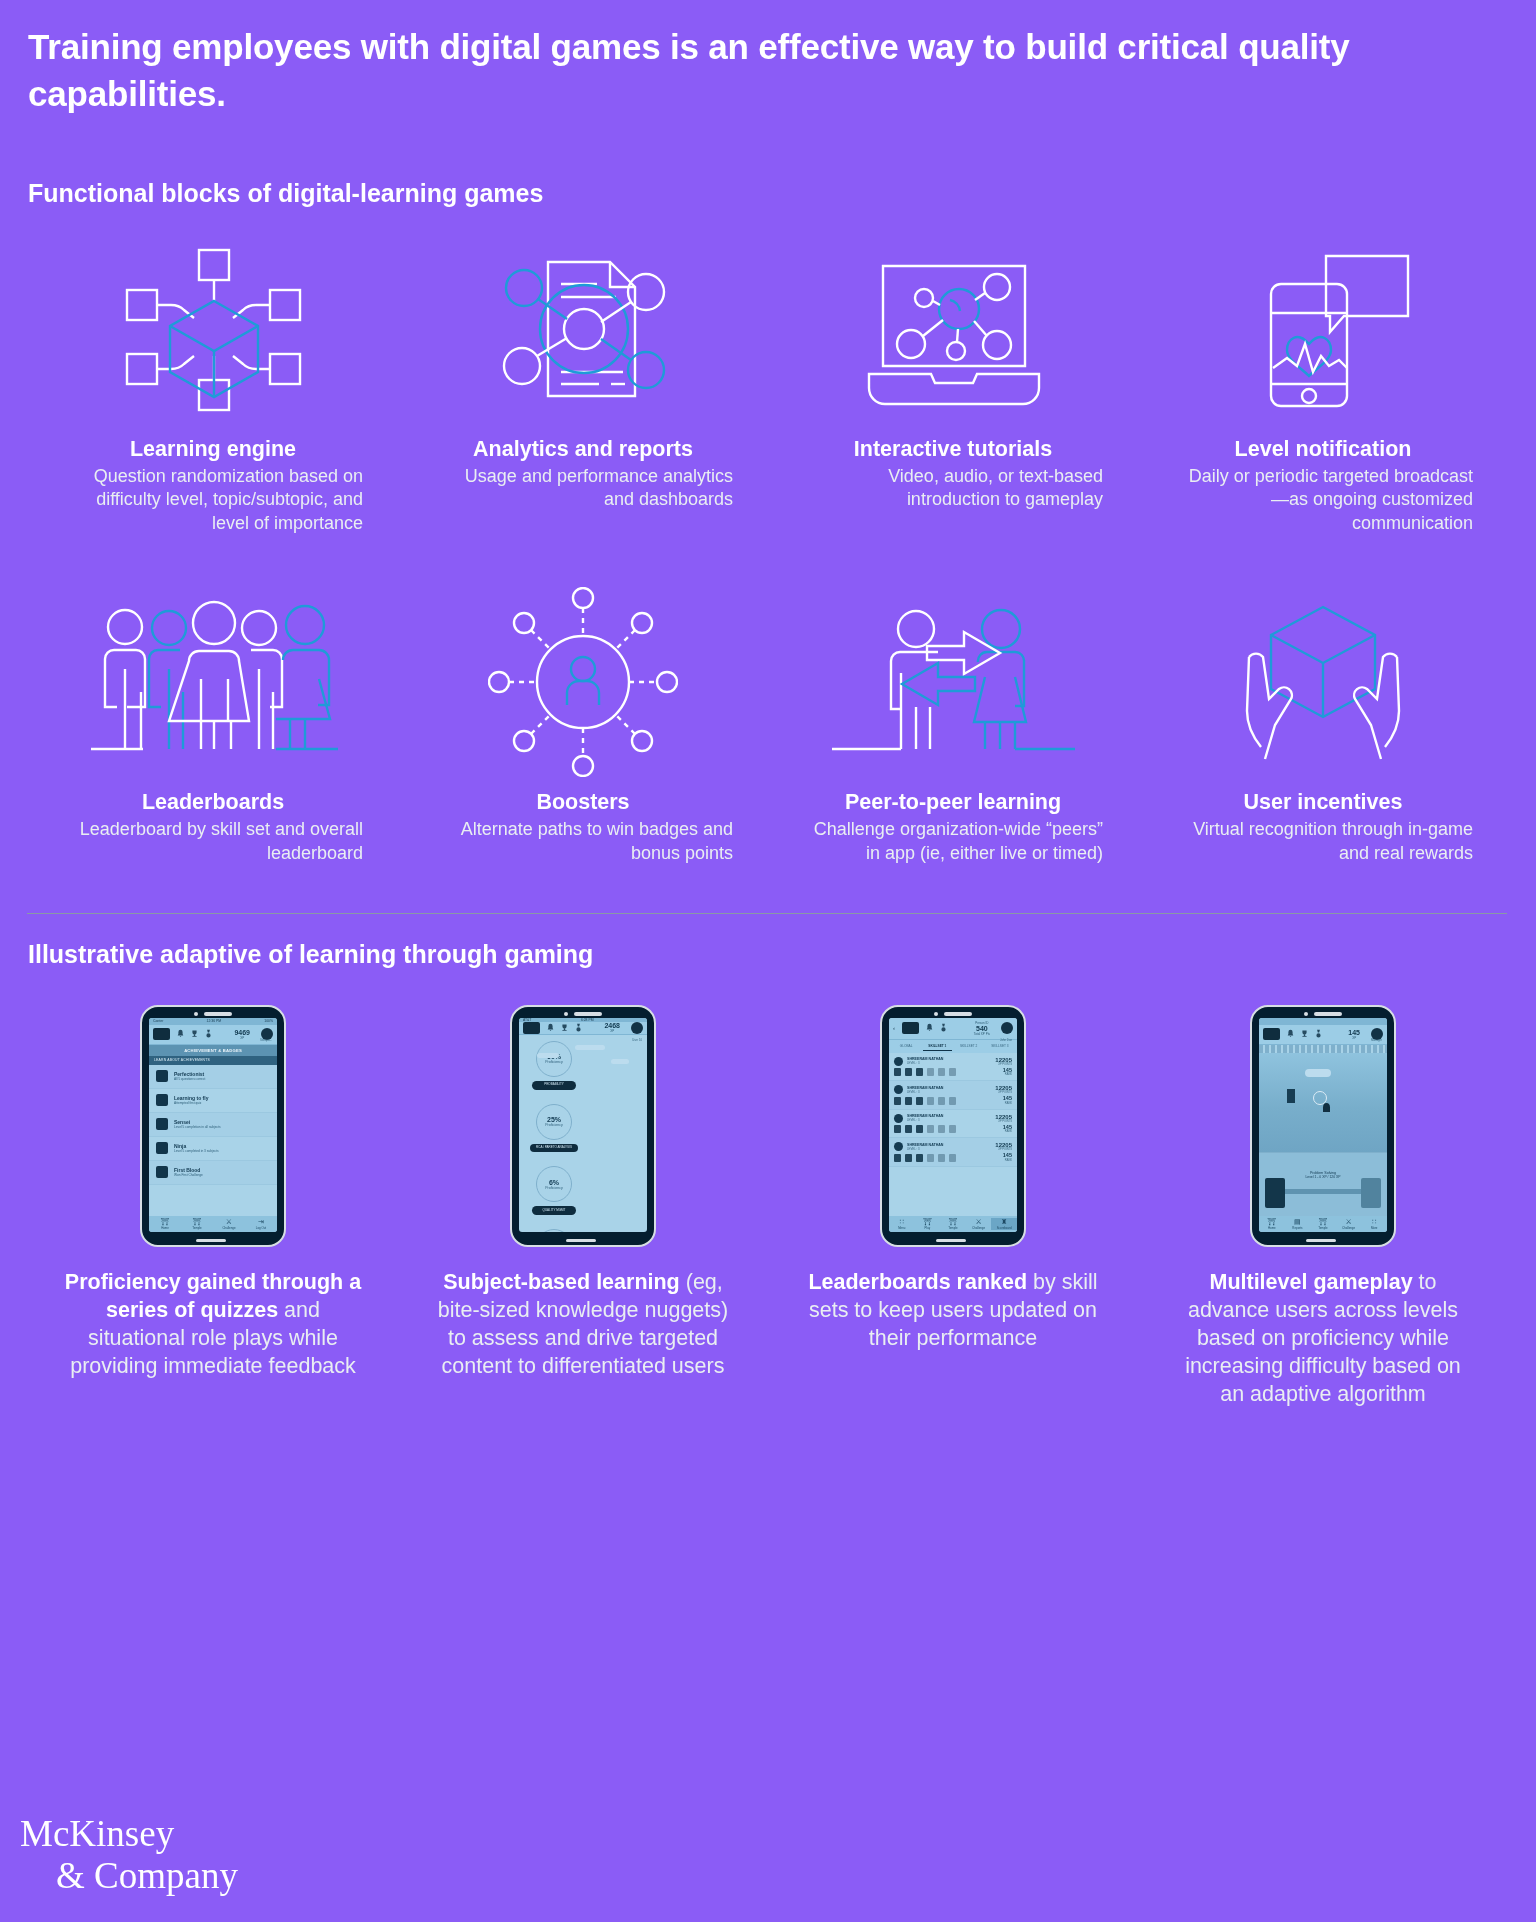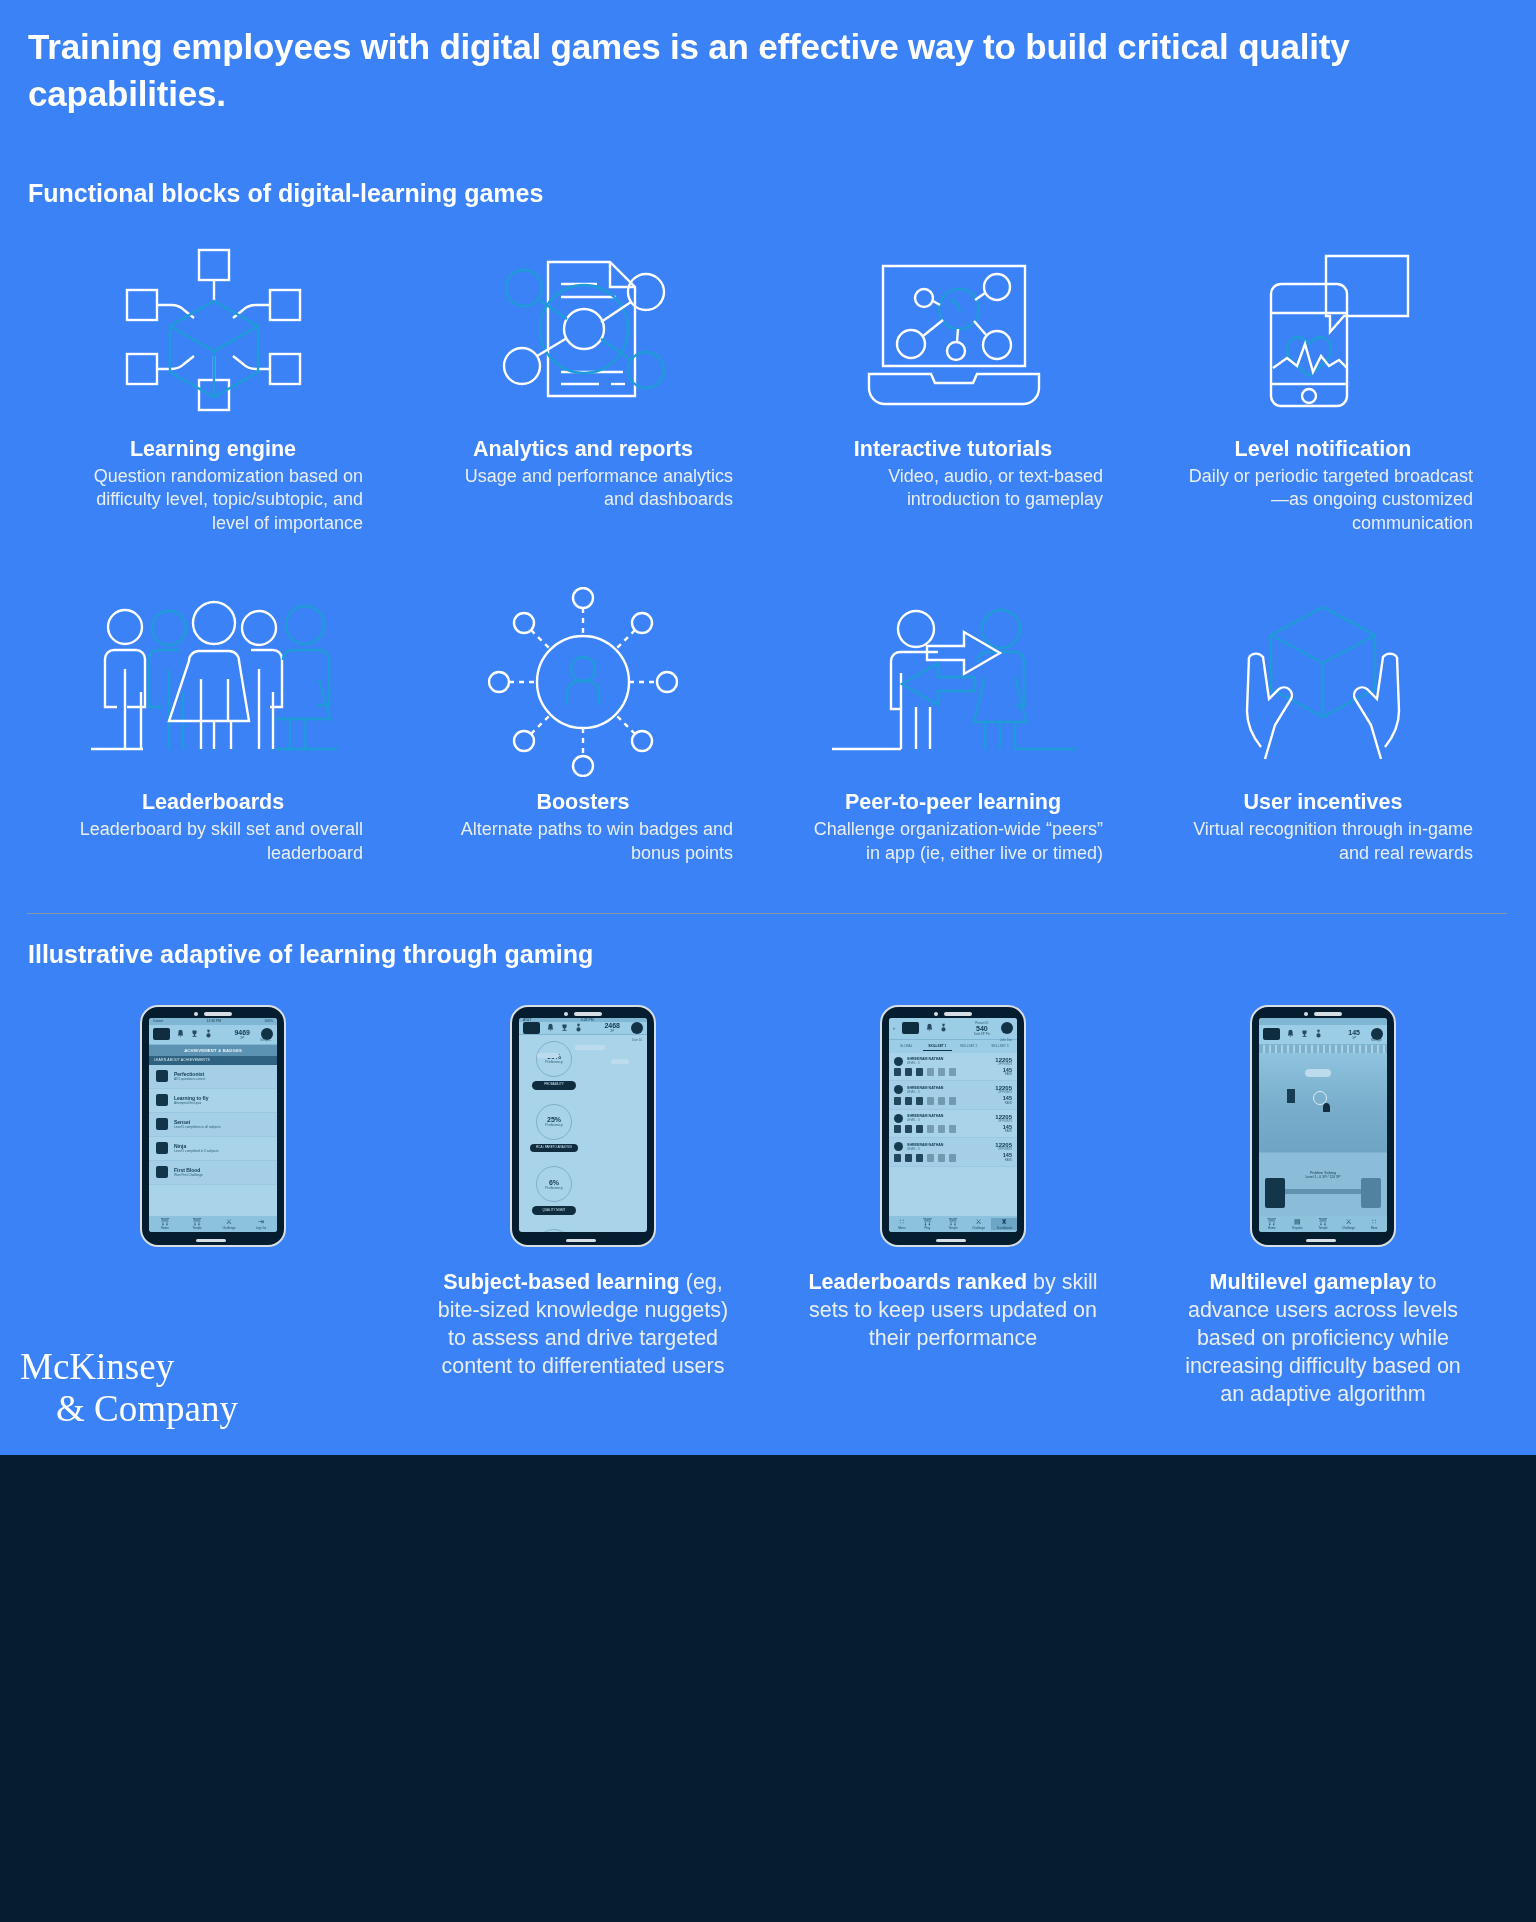--- a/index.html
+++ b/index.html
@@ -4,21 +4,21 @@
 <style>
   * { box-sizing: border-box; margin: 0; padding: 0; }
   html, body {
     width: 1536px;
     height: 1922px;
     background: #041e2f;
     font-family: "Liberation Sans", sans-serif;
     color: #ffffff;
     overflow: hidden;
   }
-  .page { position: relative; width: 1536px; height: 1455px; background: #3b82f6; padding: 0 28px; }
+  .page { position: relative; width: 1536px; height: 1922px; background: #8b5cf6; padding: 0 28px; }
 
   
   .headline {
     font-size: 35px;
     font-weight: bold;
     line-height: 1.33;
     letter-spacing: -0.2px;
     padding-top: 24px;
     max-width: 1430px;
   }
@@ -527,20 +527,23 @@
           </div>
           <div class="tabbar">
             <div class="tab"><span class="g">⛩</span><span>Home</span></div>
             <div class="tab"><span class="g">⛩</span><span>Temple</span></div>
             <div class="tab"><span class="g">⚔</span><span>Challenge</span></div>
             <div class="tab"><span class="g">⇥</span><span>Log Out</span></div>
           </div>
         </div>
         <div class="home-bar"></div>
       </div>
+      <div class="phone-caption">
+        <b>Proficiency gained through a series of quizzes</b><span> and situational role plays while providing immediate feedback</span>
+      </div>
     </div>
 
     <div class="phone-cell">
       <div class="phone">
         <div class="notch-dot"></div>
         <div class="notch-bar"></div>
         <div class="screen">
           <div class="statusbar">
             <span>AT&amp;T</span>
             <span>6:28 PM</span>

